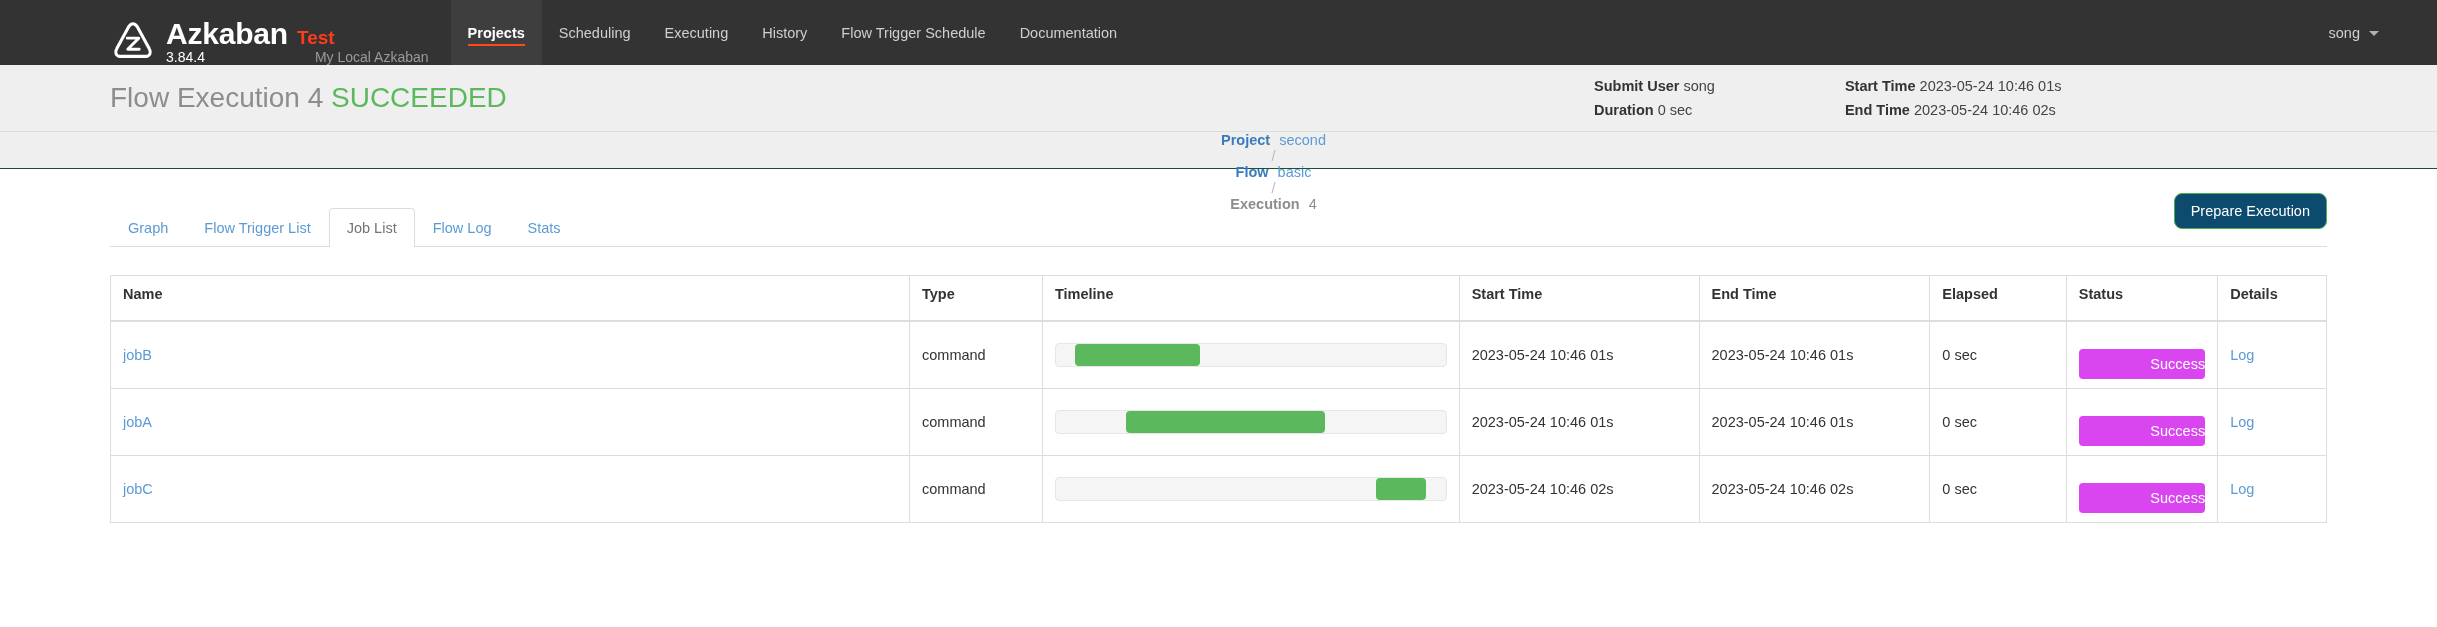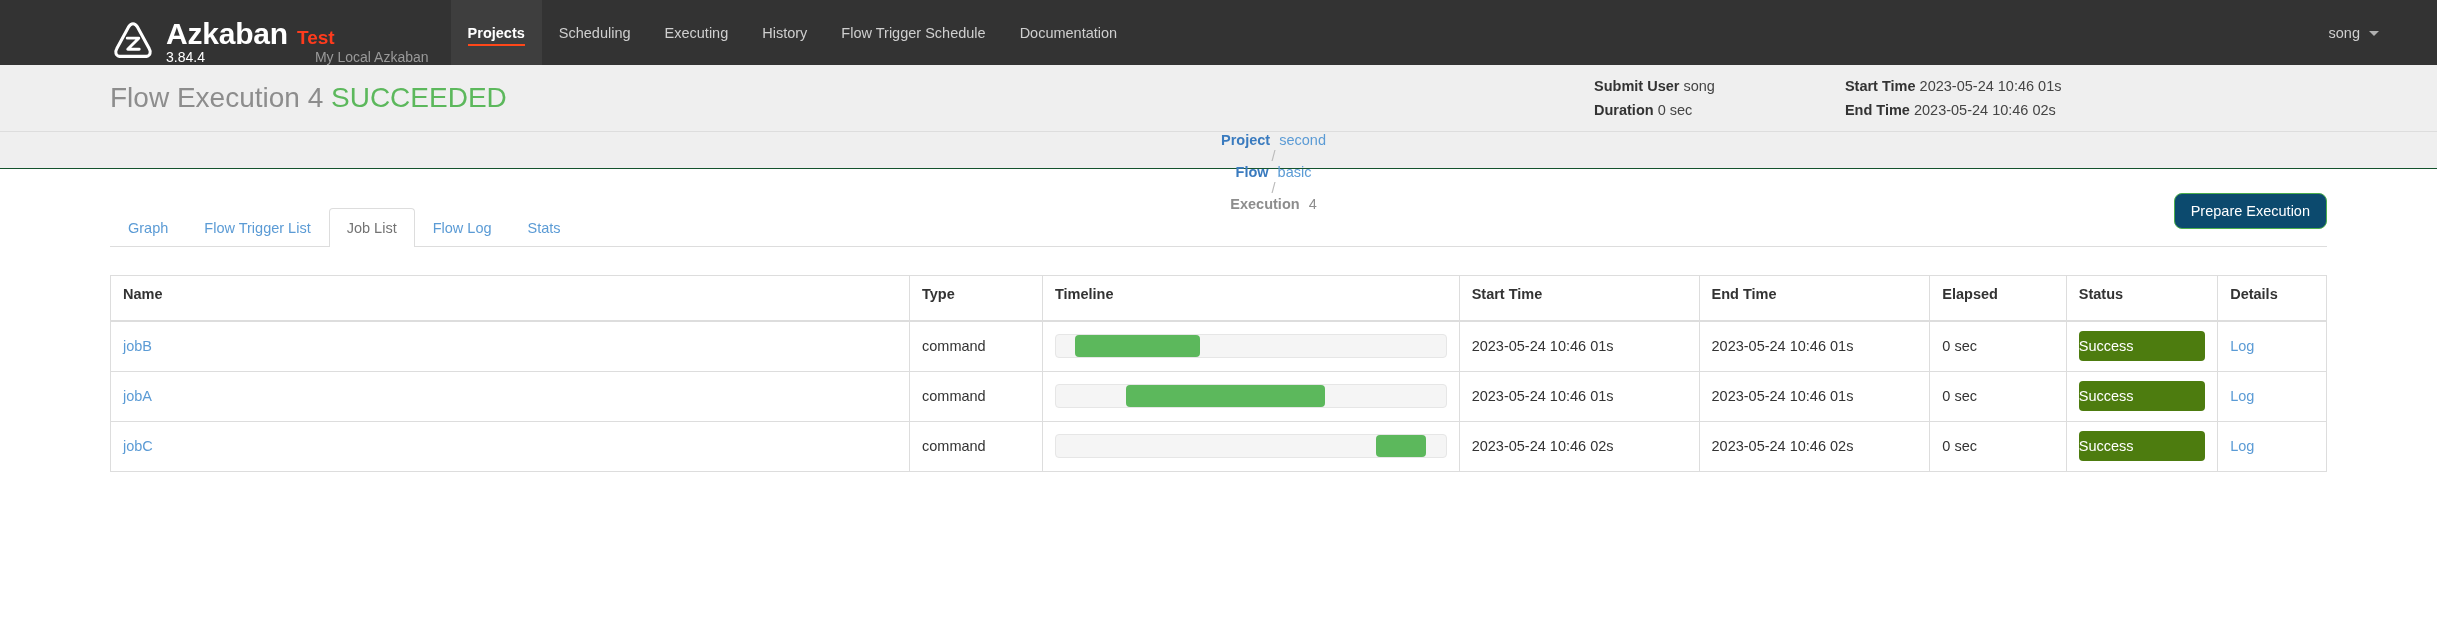--- a/index.html
+++ b/index.html
@@ -259,27 +259,28 @@
   }
   .timeline-bar {
     position: absolute;
     top: 0; bottom: 0;
     background: #5cb85c;
     border-radius: 4px;
   }
 
   .status-badge {
     display: block;
-    background: #4d7c0f;
+    background: #d946ef;
     color: #ffffff;
-    text-align: left;
+    text-align: right;
     padding: 7px 0;
     border-radius: 4px;
     font-size: 14.5px;
     cursor: pointer;
+    margin-top: 18px;
   }
 </style>
 </head>
 <body>
 
 <div class="navbar">
 
   <div class="brand-block">
     <svg class="logo-mark" viewBox="0 0 48 48">
       <path d="M24 5 C26 5 27.5 6.5 28.8 8.5 L41 31 C43 34.5 42 38.5 38 39 L10 39 C6 38.5 5 34.5 7 31 L19.2 8.5 C20.5 6.5 22 5 24 5 Z" fill="none" stroke="#ffffff" stroke-width="3.2" stroke-linejoin="round"></path>

